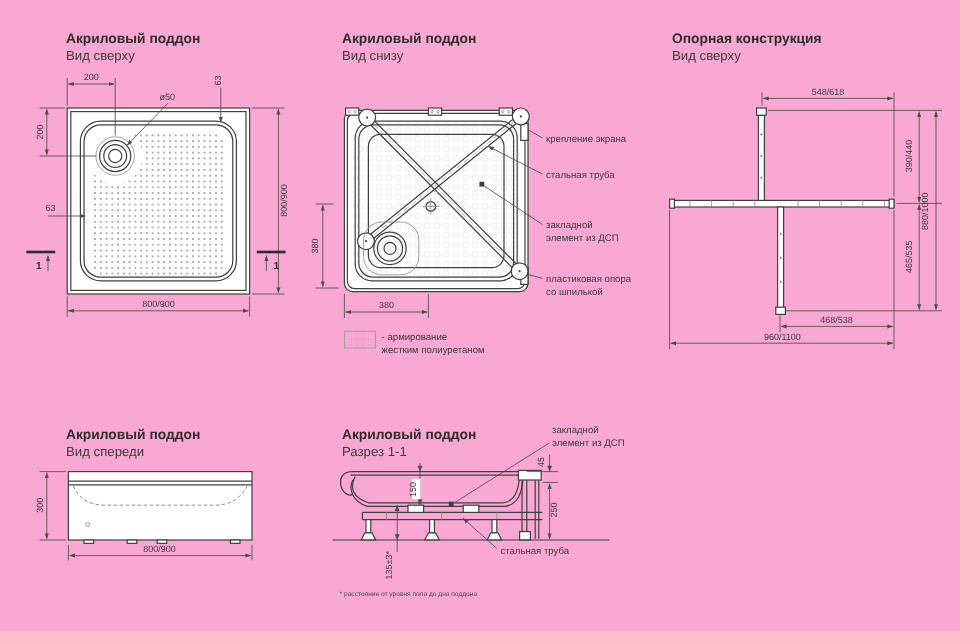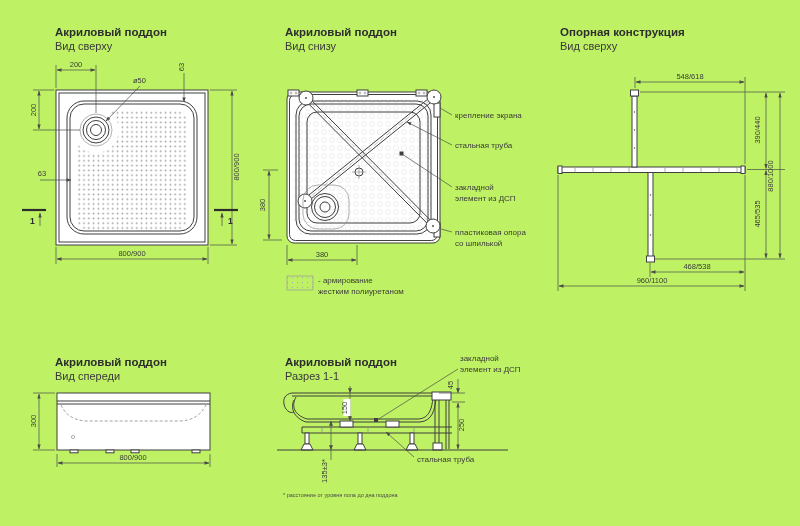--- a/index.html
+++ b/index.html
@@ -1,16 +1,16 @@
 <!DOCTYPE html>
 <html><head>
 <meta charset="utf-8">
 <style>
   html,body{margin:0;padding:0;background:#fff;}
-  .canvas{position:relative;width:800px;height:526px;background:#bef264;overflow:hidden;
+  .canvas{position:relative;width:800px;height:526px;background:#f9a8d4;overflow:hidden;
           font-family:"Liberation Sans", sans-serif;}
   svg{display:block;}
   .t-title{font-family:"Liberation Sans",sans-serif;font-size:11.5px;font-weight:700;fill:#2d2d2d;}
   .t-sub{font-family:"Liberation Sans",sans-serif;font-size:11px;fill:#3a3a3a;}
   .t-dim{font-family:"Liberation Sans",sans-serif;font-size:7.5px;fill:#3a3a3a;}
   .t-call{font-family:"Liberation Sans",sans-serif;font-size:8px;fill:#3a3a3a;}
   .t-note{font-family:"Liberation Sans",sans-serif;font-size:5.5px;fill:#4a4a4a;}
   .t-sec{font-family:"Liberation Sans",sans-serif;font-size:8.5px;font-weight:700;fill:#2d2d2d;}
   .ln{stroke:#3f3f3f;fill:none;stroke-width:1;}
   .lnw{stroke:#3f3f3f;fill:#ffffff;stroke-width:1;}

